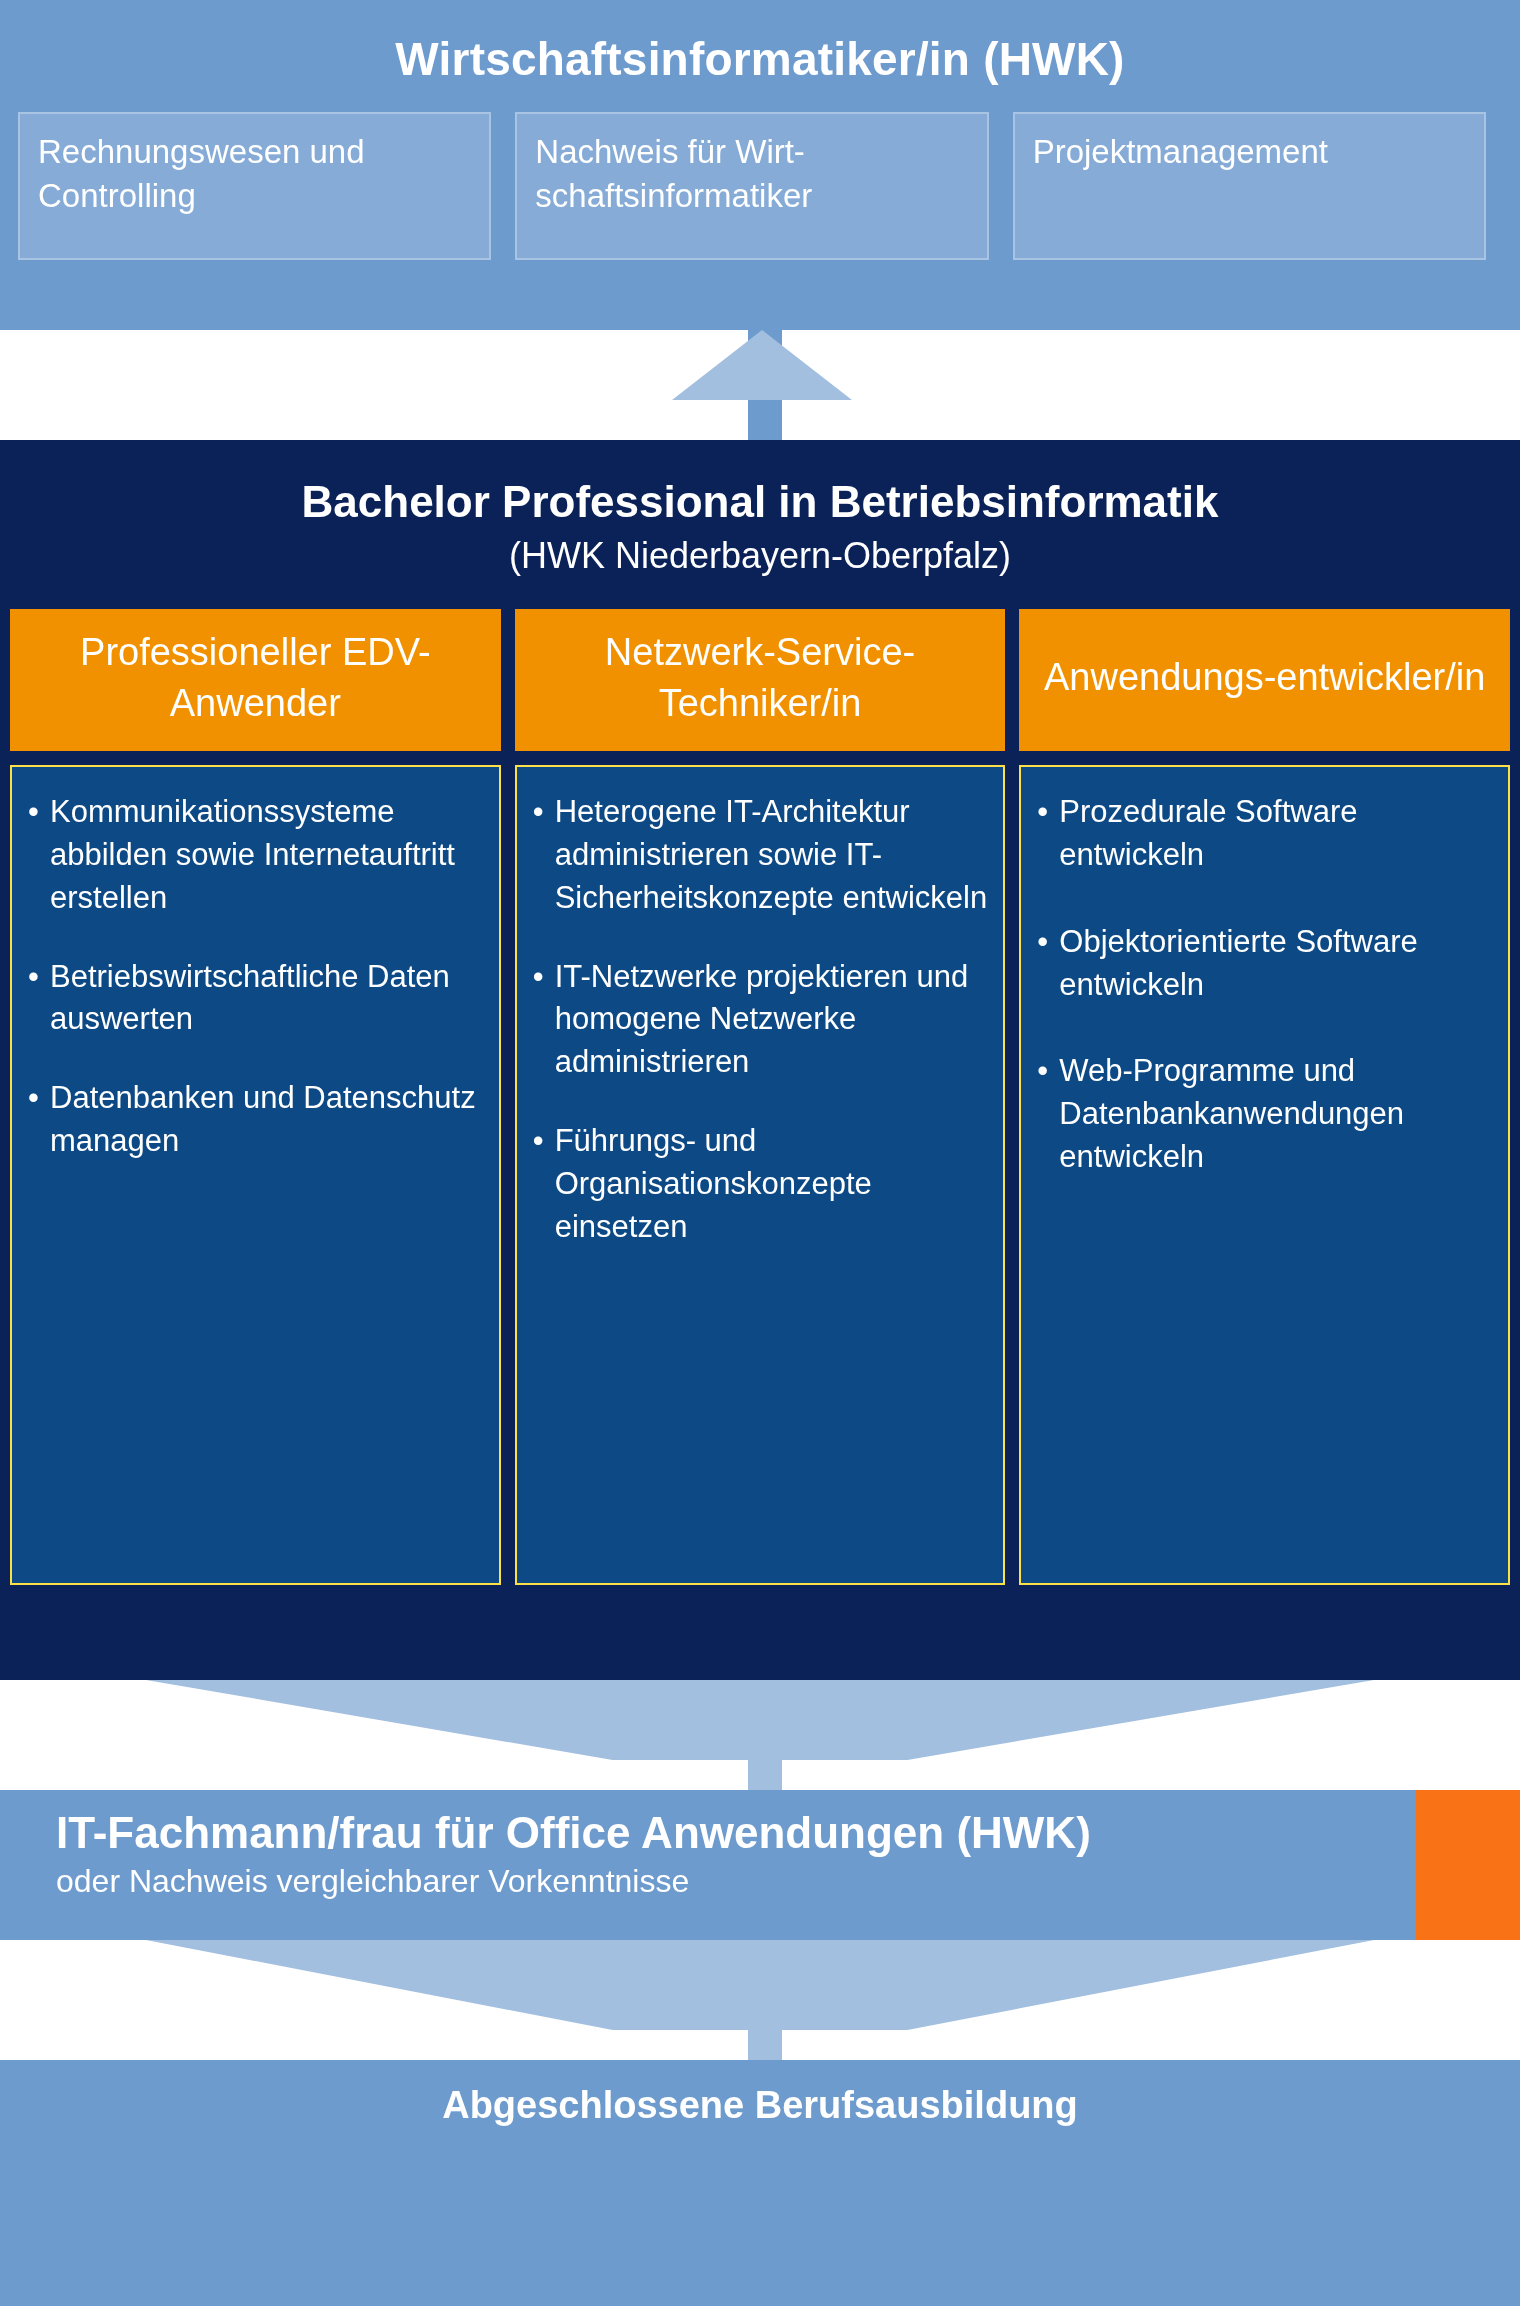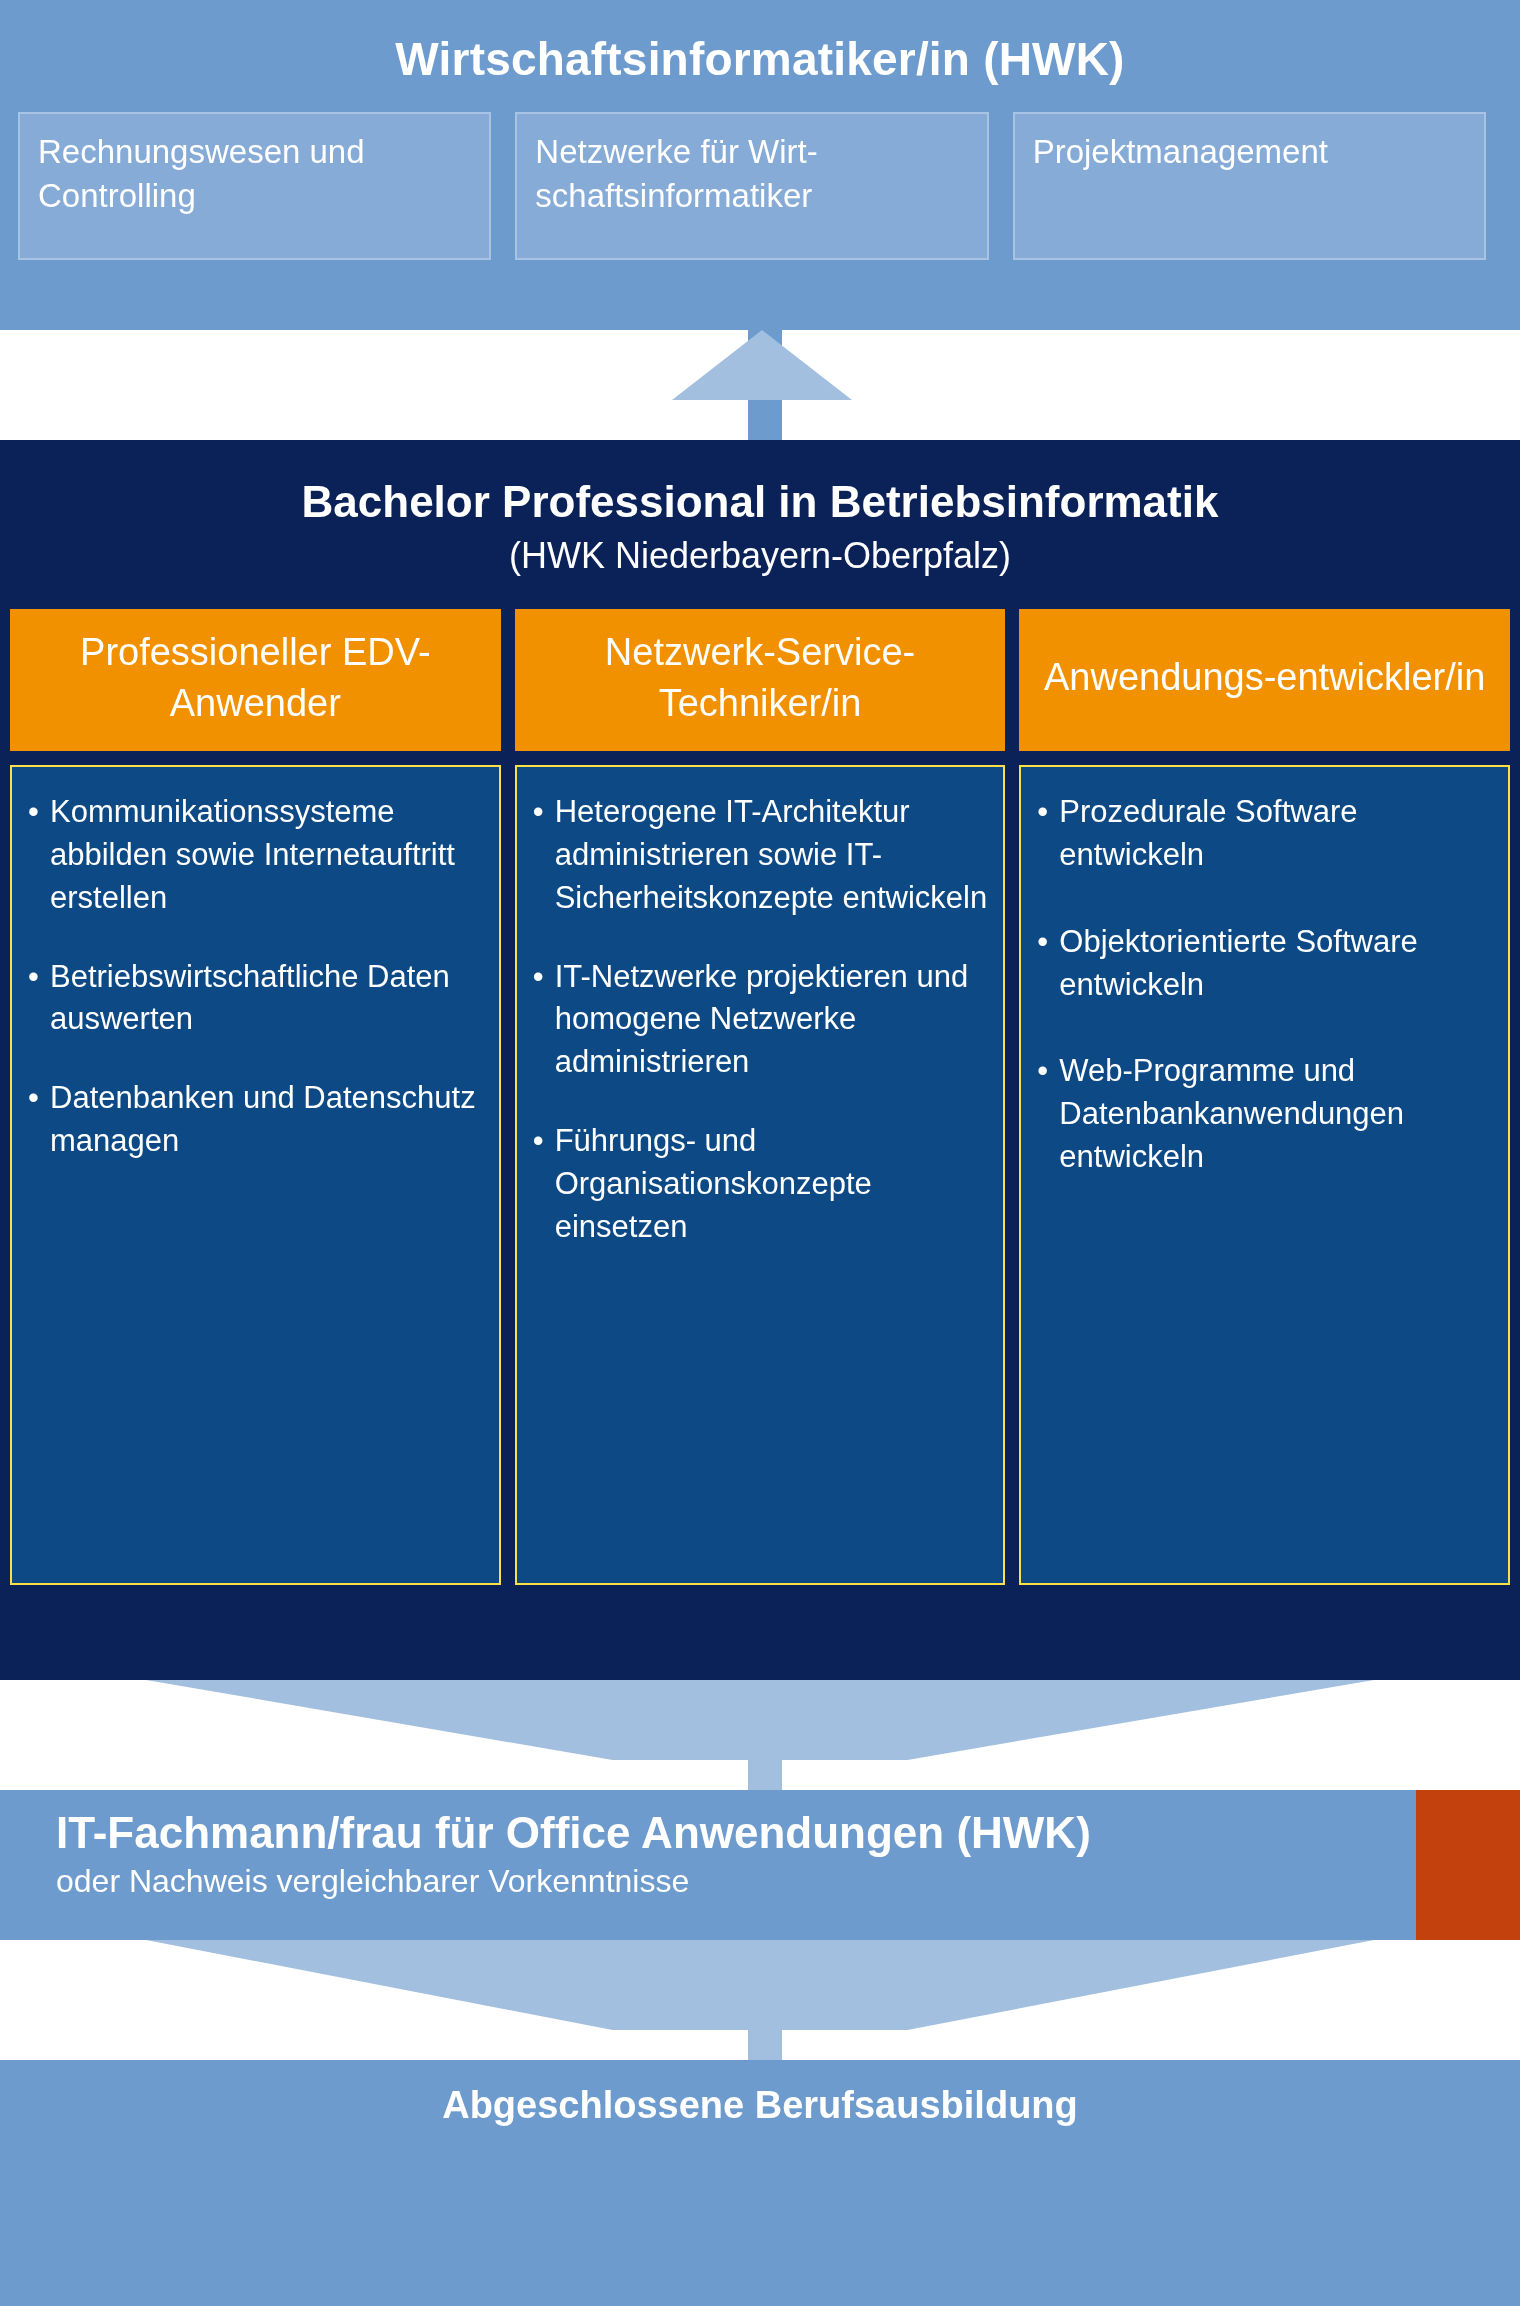--- a/index.html
+++ b/index.html
@@ -12,21 +12,21 @@
     width: 1520px;
     height: 2306px;
     position: relative;
     overflow: hidden;
   }
 
   .page {
     position: relative;
     width: 1520px;
     height: 2306px;
-    background: #c2410c;
+    background: #f97316;
   }
 
   
   .top-block {
     position: absolute;
     left: 0;
     top: 0;
     width: 1520px;
     height: 330px;
     background: #6e9bcd;
@@ -270,21 +270,21 @@
 </style>
 </head>
 <body>
 
 <div class="page">
 
   <div class="top-block">
     <div class="top-title">Wirtschaftsinformatiker/in (HWK)</div>
     <div class="top-cards">
       <div class="top-card">Rechnungswesen und Controlling</div>
-      <div class="top-card">Netzwerke für Wirt-schaftsinformatiker</div>
+      <div class="top-card">Nachweis für Wirt-schaftsinformatiker</div>
       <div class="top-card">Projektmanagement</div>
     </div>
   </div>
 
   <div class="arrow-top">
     <div class="stem"></div>
     <div class="head"></div>
   </div>
 
   <div class="main-block">

